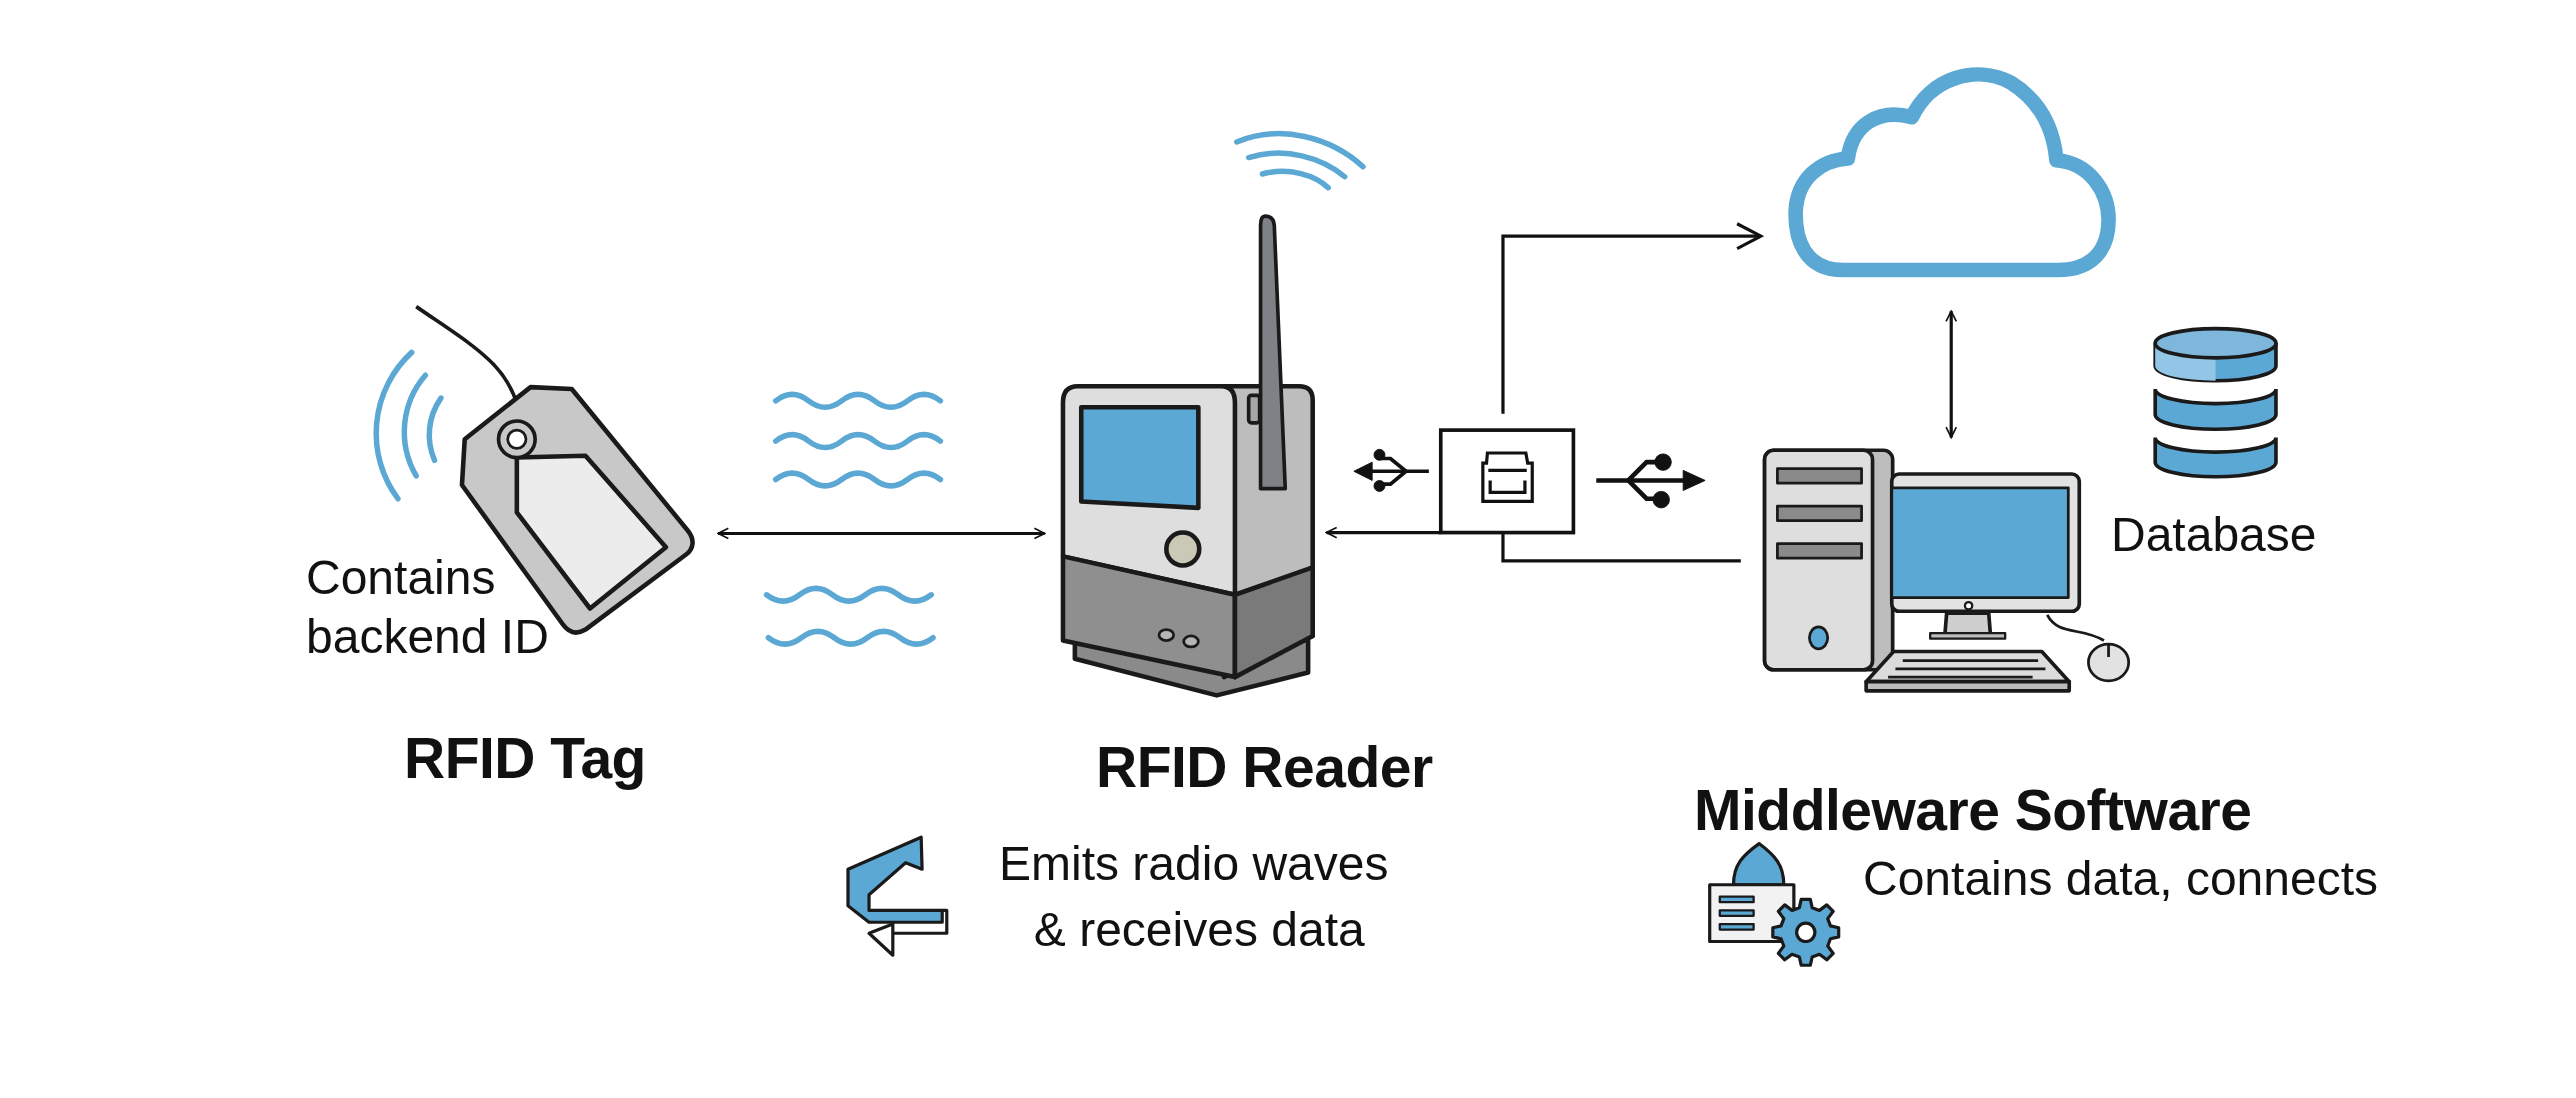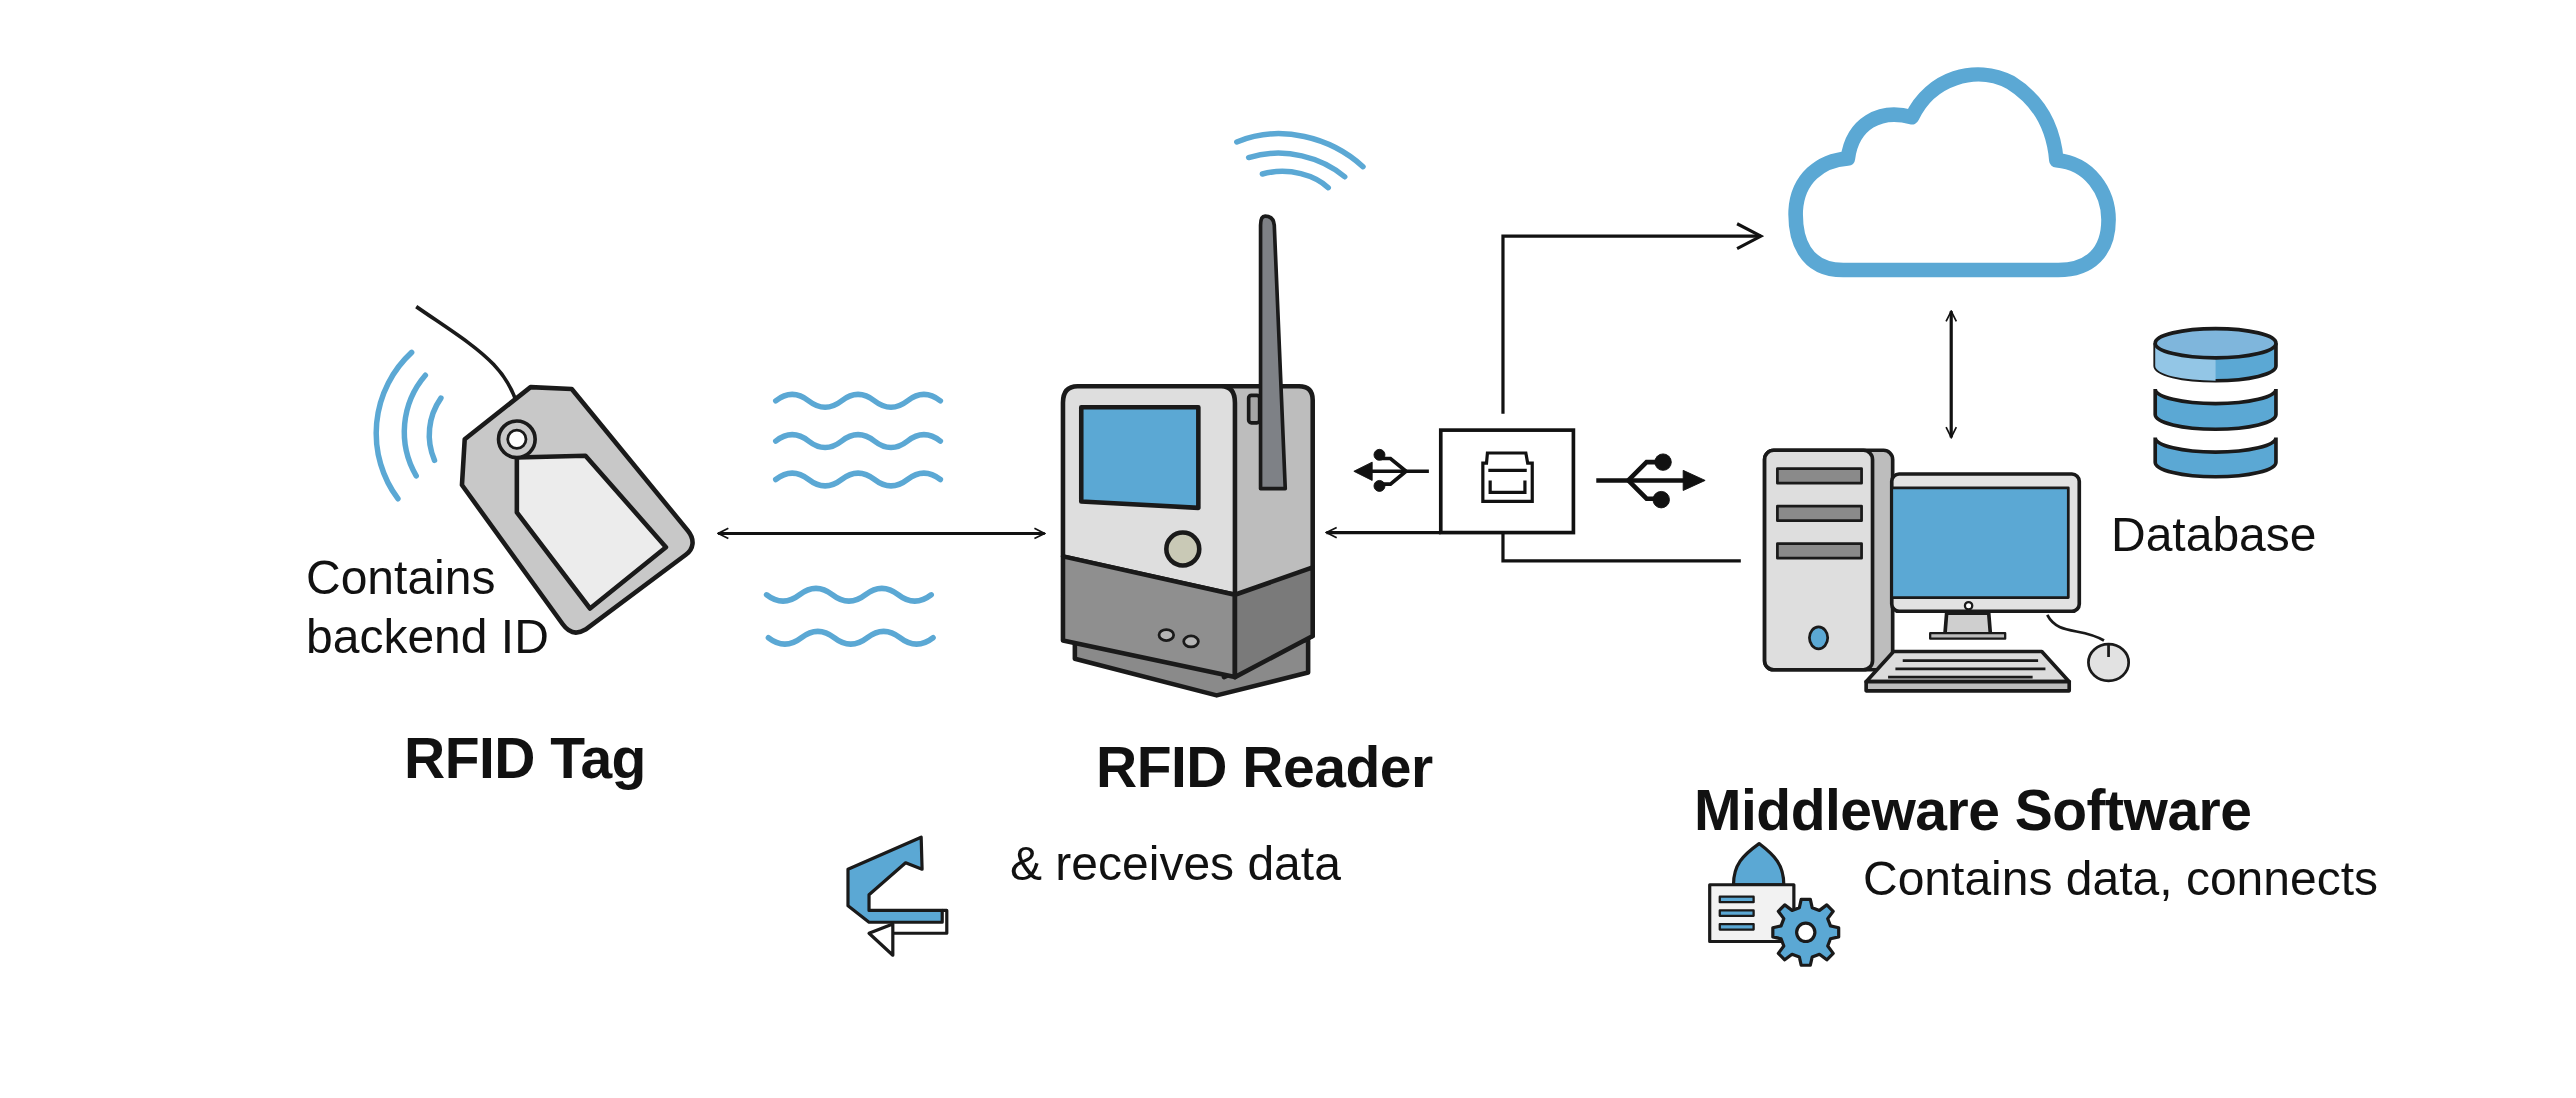--- a/index.html
+++ b/index.html
@@ -165,20 +165,21 @@
 <div class="txt note" style="left:306px; top:548px;">
   <div>Contains</div>
   <div>backend ID</div>
 </div>
 
 <div class="txt title" style="left:364px; top:725px;margin-left:40px;">RFID Tag</div>
 
 <div class="txt title" style="left:1096px; top:734px;">RFID Reader</div>
 
 <div class="txt desc" style="left:999px; top:831px;">
+  <div>Emits radio waves</div>
   <div style="padding-left:11px;text-align:center;">&amp; receives data</div>
 </div>
 
 <div class="txt title" style="left:1694px; top:736px;margin-top:41px;">Middleware Software</div>
 
 <div class="txt desc" style="left:1863px; top:846px;">
   <div>Contains data, connects</div>
 </div>
 
 <div class="txt note" style="left:2111px; top:505px;">Database</div>

